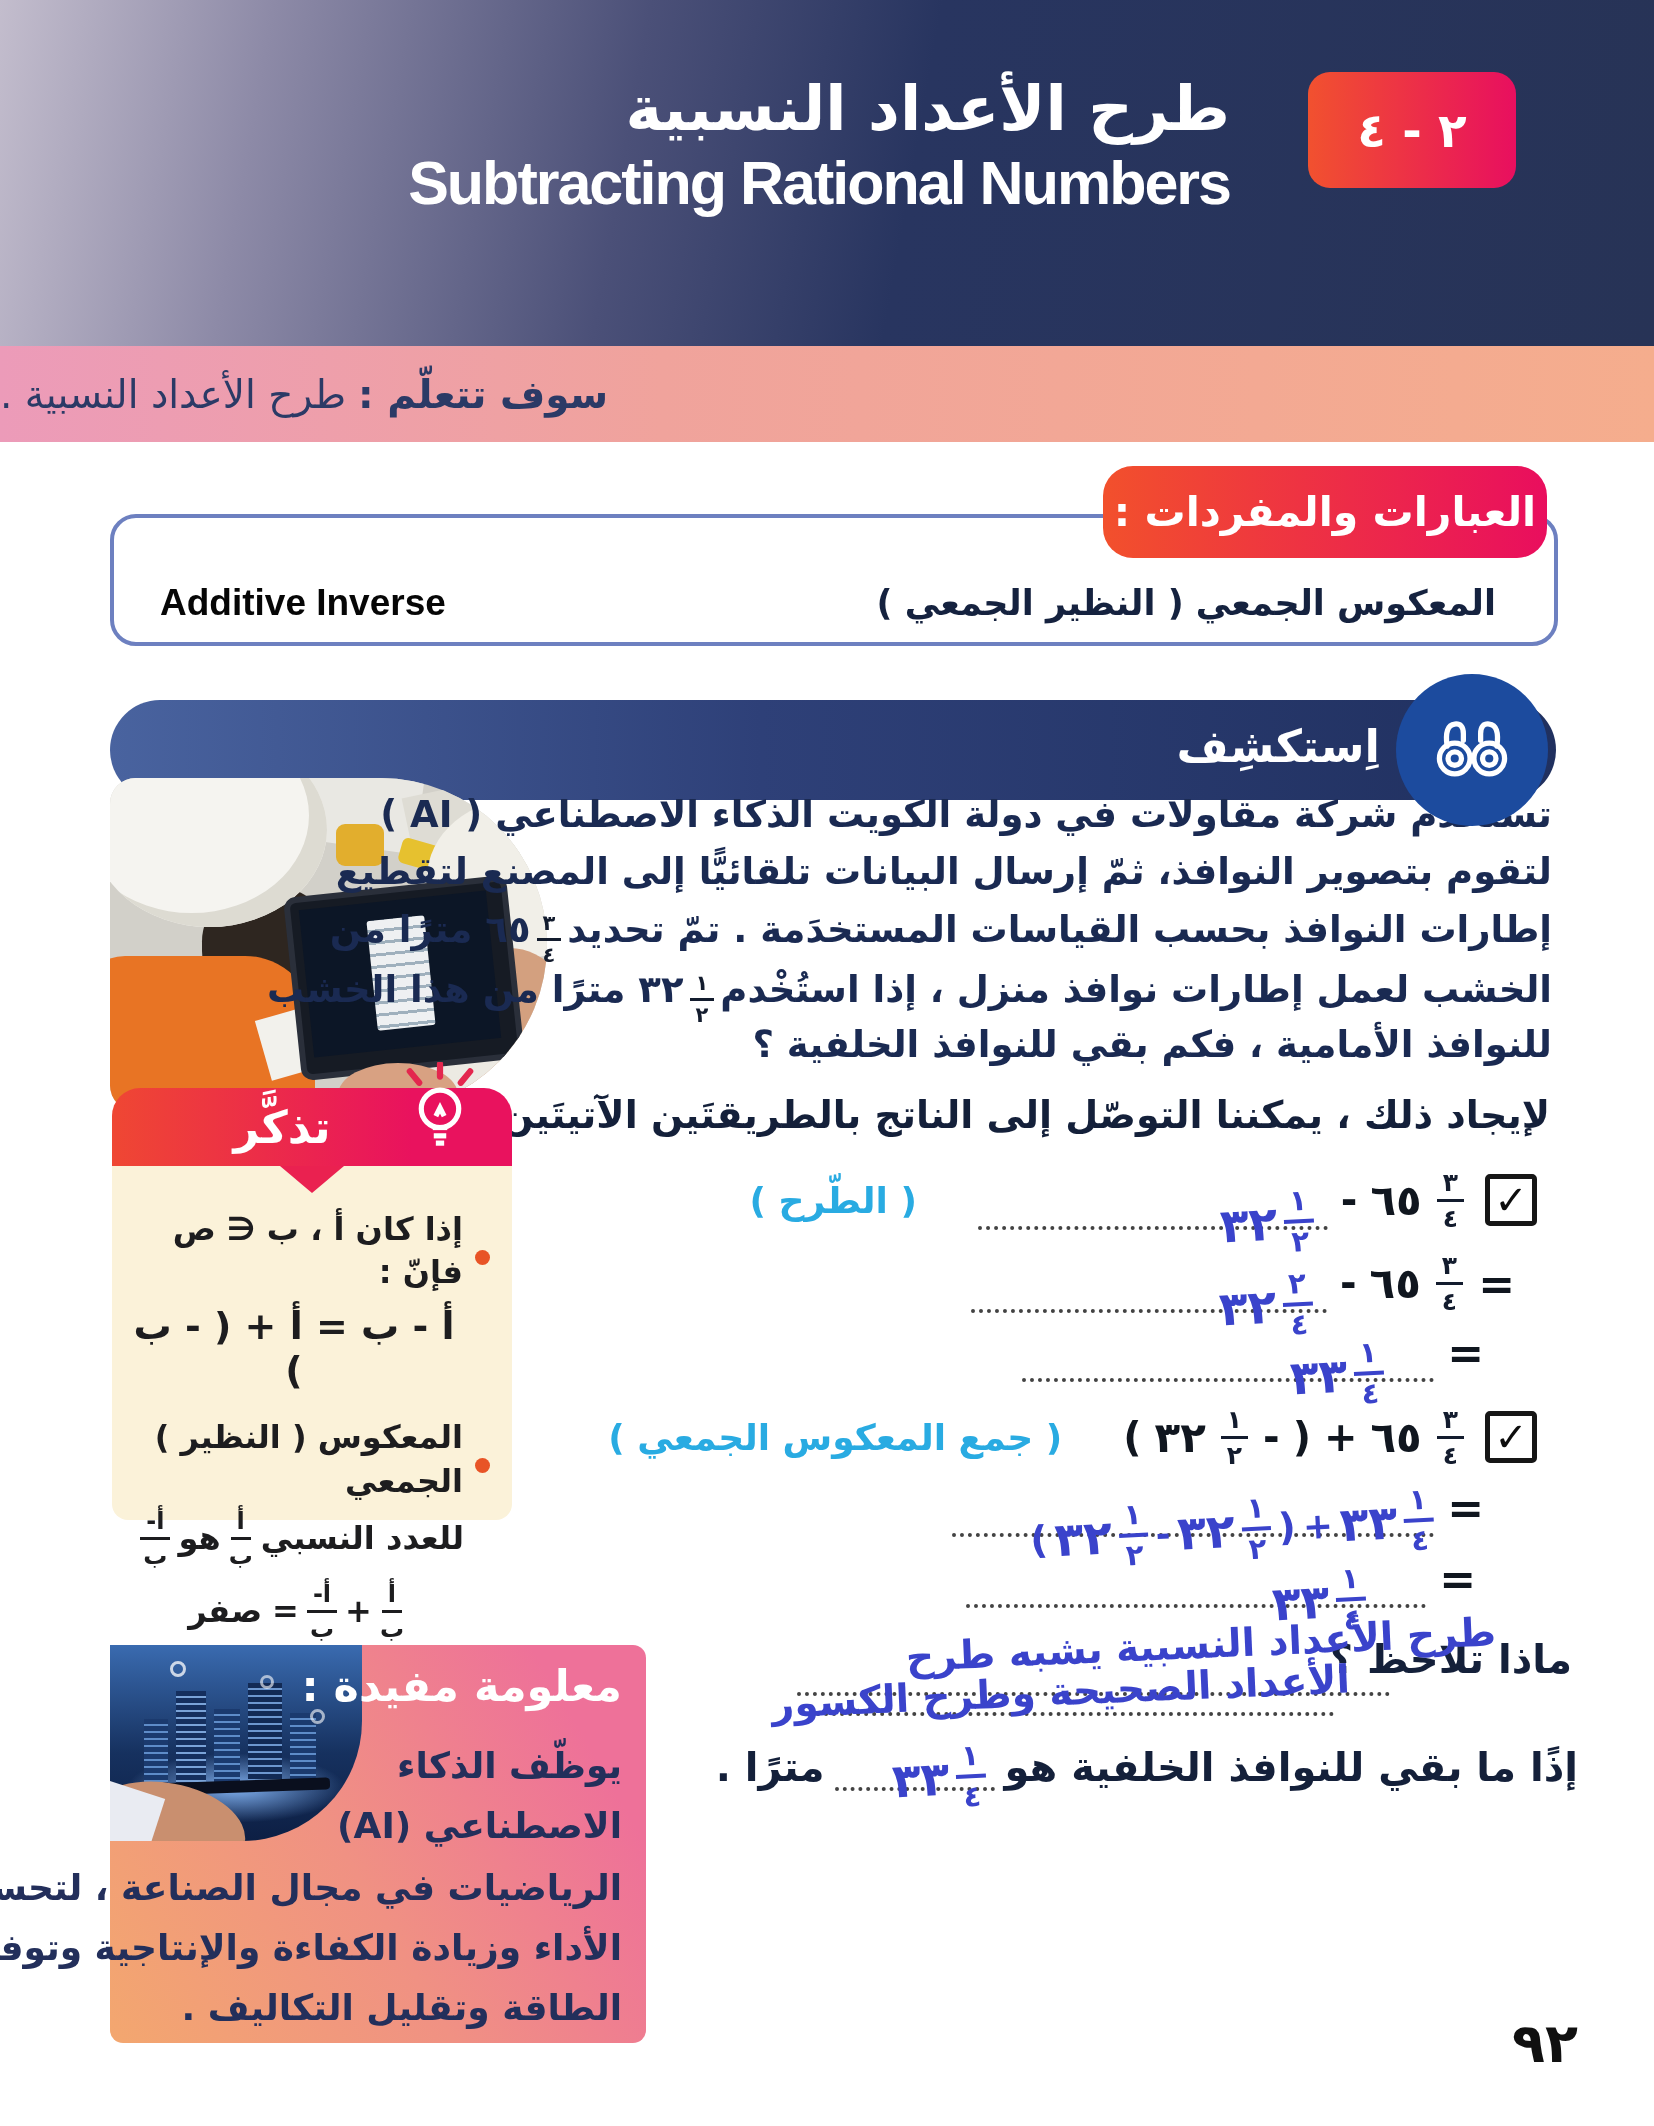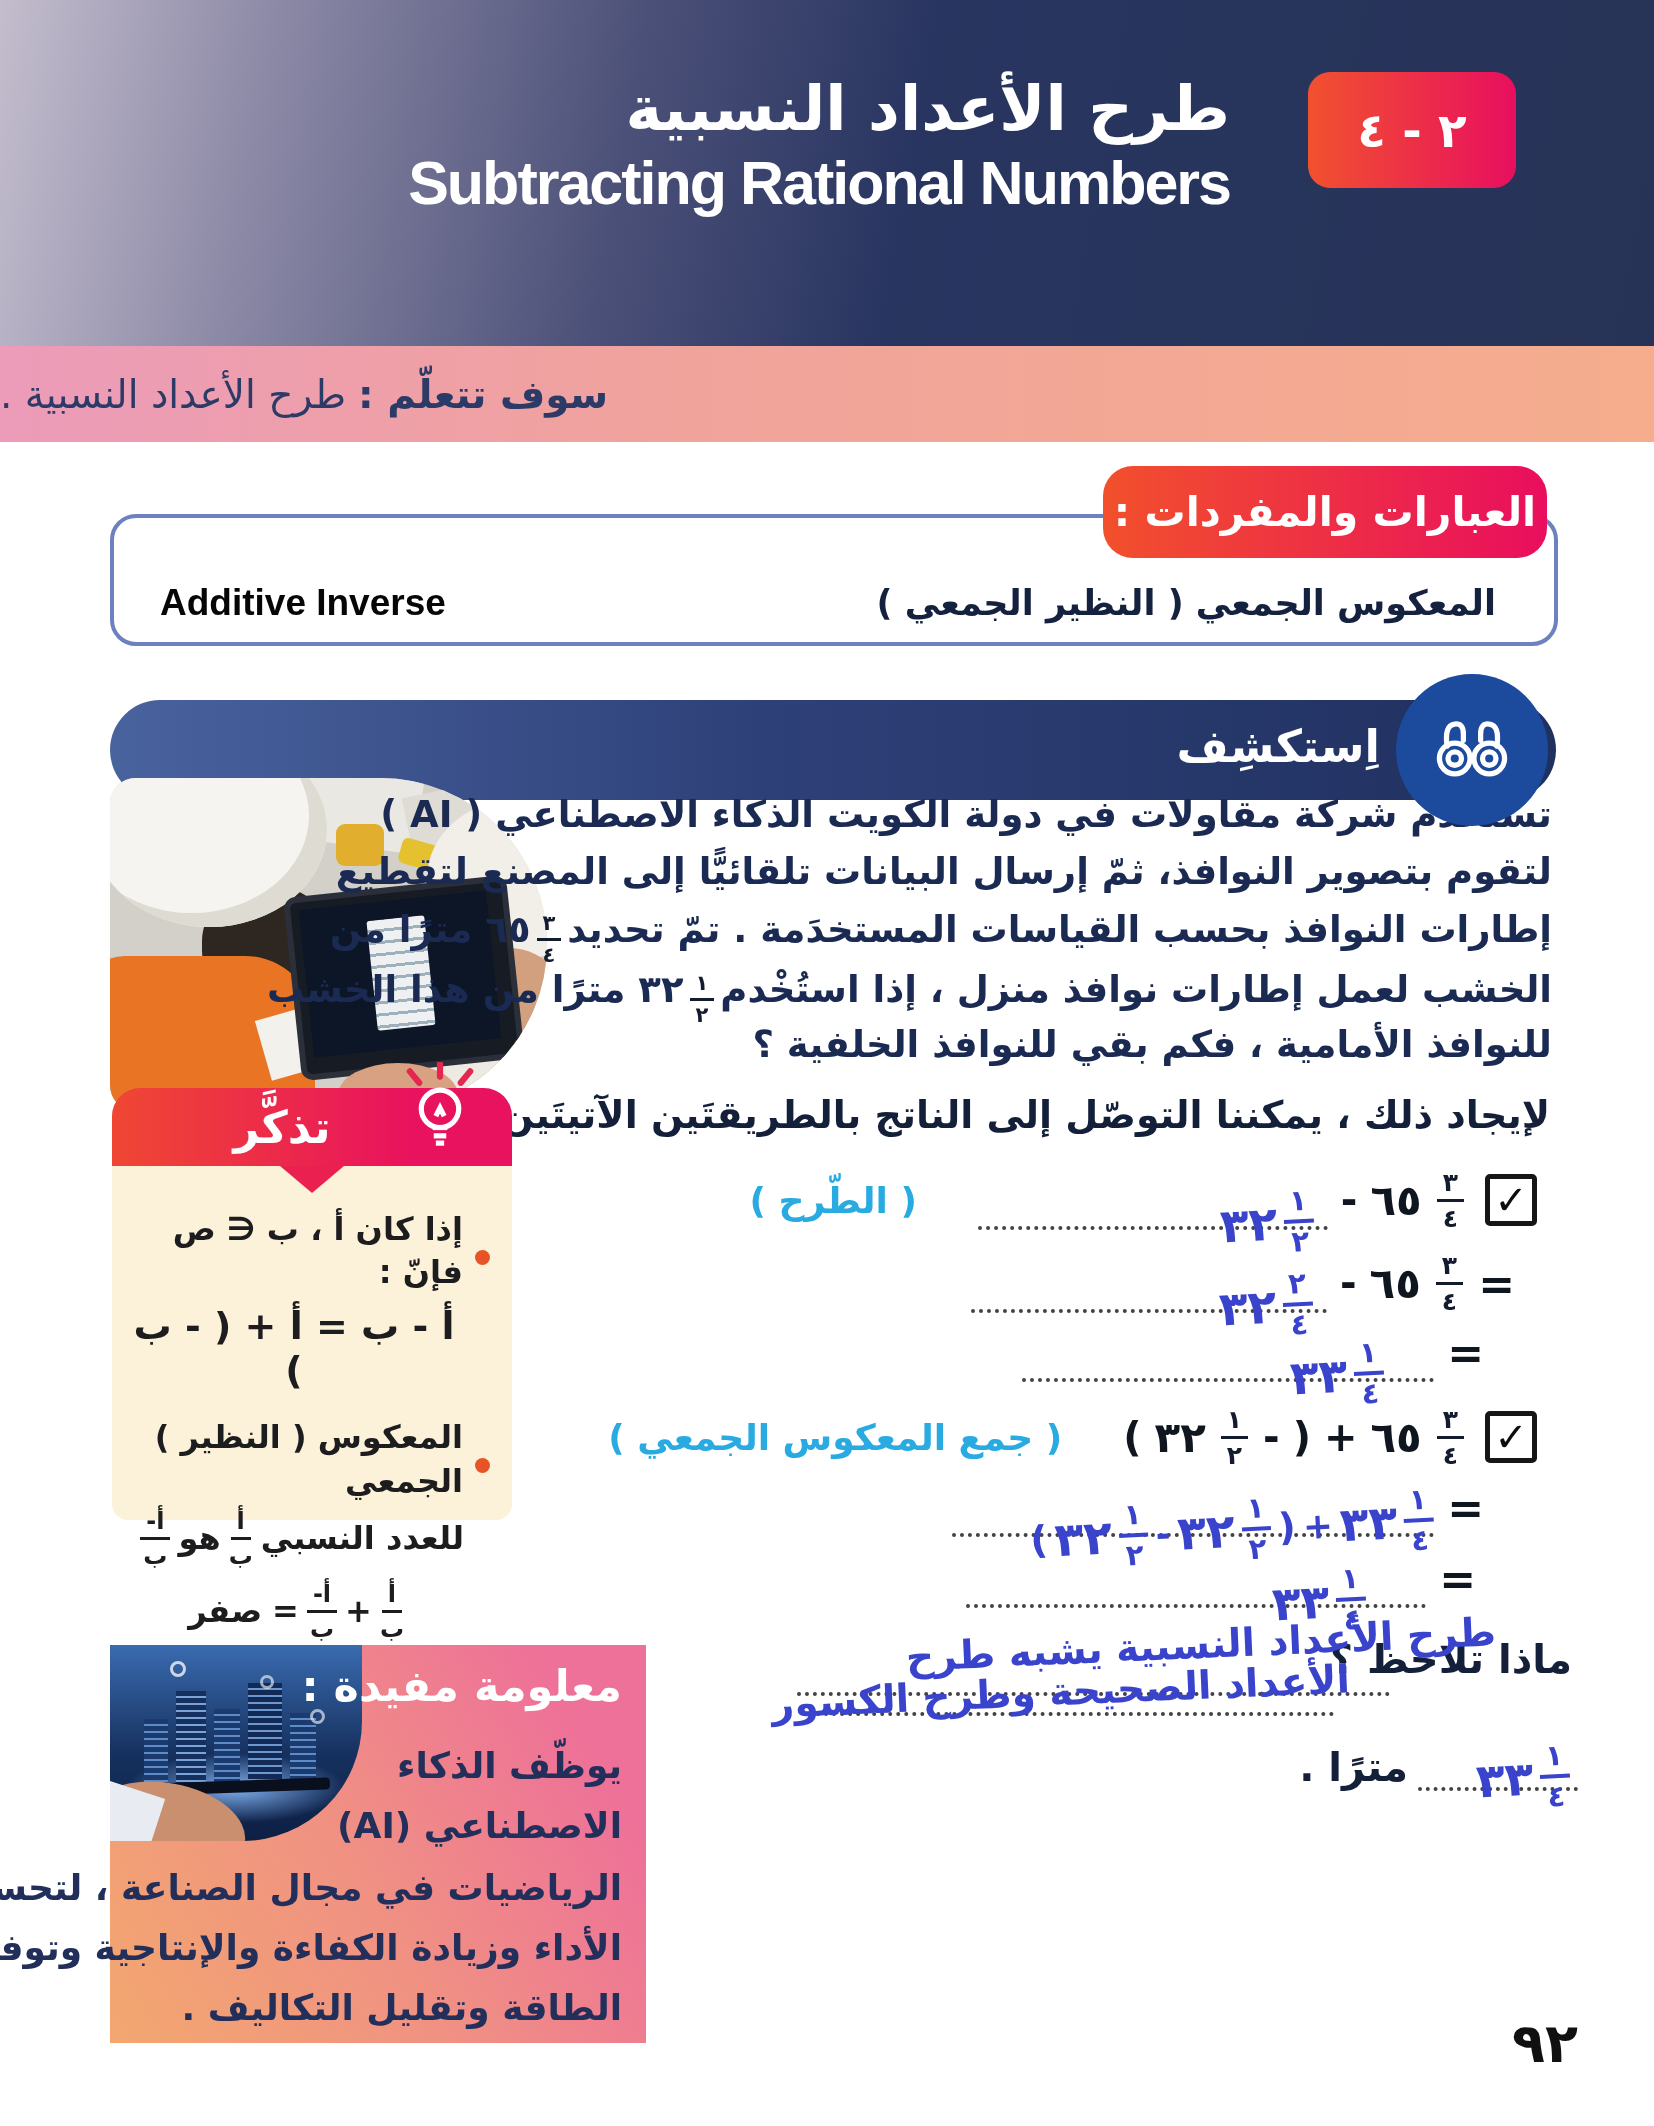--- a/index.html
+++ b/index.html
@@ -107,21 +107,21 @@
      border-left:32px solid transparent;border-right:32px solid transparent;border-top:27px solid #ea2150;}
   .rem-body{position:absolute;left:0;top:78px;width:100%;height:354px;background:#fbf2d9;border-radius:0 0 16px 16px;
      box-sizing:border-box;padding:42px 20px 10px 14px;direction:rtl;color:#1d1d1f;}
   .rem-item{display:flex;align-items:center;font-size:32px;font-weight:700;line-height:1.35;}
   .bullet{width:15px;height:15px;border-radius:50%;background:#e85426;flex:0 0 15px;margin:12px 2px 0 12px;}
   .rem-eq{font-size:38px;font-weight:700;text-align:center;margin:10px 30px 24px 0;}
   .rem-line{font-size:32px;font-weight:700;margin-right:28px;display:flex;align-items:center;direction:rtl;flex-wrap:nowrap;white-space:nowrap;}
   .bulb{position:absolute;top:-26px;right:20px;z-index:3;}
 
   
-  .info{left:110px;top:1645px;width:536px;height:398px;border-radius:0;
+  .info{left:110px;top:1645px;width:536px;height:398px;border-radius:13px;
      background:linear-gradient(60deg,#f3a76f 0%,#f09183 45%,#ee7199 85%);}
   .info-img{position:absolute;left:0;top:0;width:252px;height:196px;border-radius:0 0 120px 0;overflow:hidden;
      background:linear-gradient(#3a6bb0 0%,#16315f 55%,#0d1f44 100%);}
   .info-img div{position:absolute;}
   .ci-glow{left:16px;top:108px;width:220px;height:70px;background:radial-gradient(ellipse at center,rgba(140,190,255,.9),rgba(140,190,255,0) 70%);}
   .ci-b1{left:34px;bottom:58px;width:24px;height:64px;background:repeating-linear-gradient(#1b3a6e 0 5px,#5e8cc8 5px 7px);}
   .ci-b2{left:66px;bottom:58px;width:30px;height:92px;background:repeating-linear-gradient(#152f5e 0 5px,#7aa3d8 5px 7px);}
   .ci-b3{left:104px;bottom:58px;width:26px;height:74px;background:repeating-linear-gradient(#1b3a6e 0 5px,#5e8cc8 5px 7px);}
   .ci-b4{left:138px;bottom:58px;width:34px;height:100px;background:repeating-linear-gradient(#122a55 0 5px,#6d97cf 5px 7px);}
   .ci-b5{left:180px;bottom:58px;width:26px;height:70px;background:repeating-linear-gradient(#1b3a6e 0 5px,#5e8cc8 5px 7px);}
@@ -340,20 +340,21 @@
     <span class="qtext">مترًا .</span>
     <span class="dotline" style="width:160px;margin-top:14px;">
       <span class="hand" style="right:8px;bottom:-26px;">
         <span class="hw">٣٣</span>
         <span class="frac hfrac">
             <span class="fn">١</span>
             <span class="fd">٤</span>
           </span>
       </span>
     </span>
+    <span class="qtext">إذًا ما بقي للنوافذ الخلفية هو</span>
   </div>
 
   <div class="abs rem">
     <div class="rem-head">
       <span class="rtl">تذكَّر</span>
     </div>
     <div class="bulb">
       <svg width="104" height="104" viewBox="0 0 100 100">
         <g stroke="#e3274e" stroke-width="6" stroke-linecap="round">
           <line x1="50" y1="14" x2="50" y2="2"></line>

